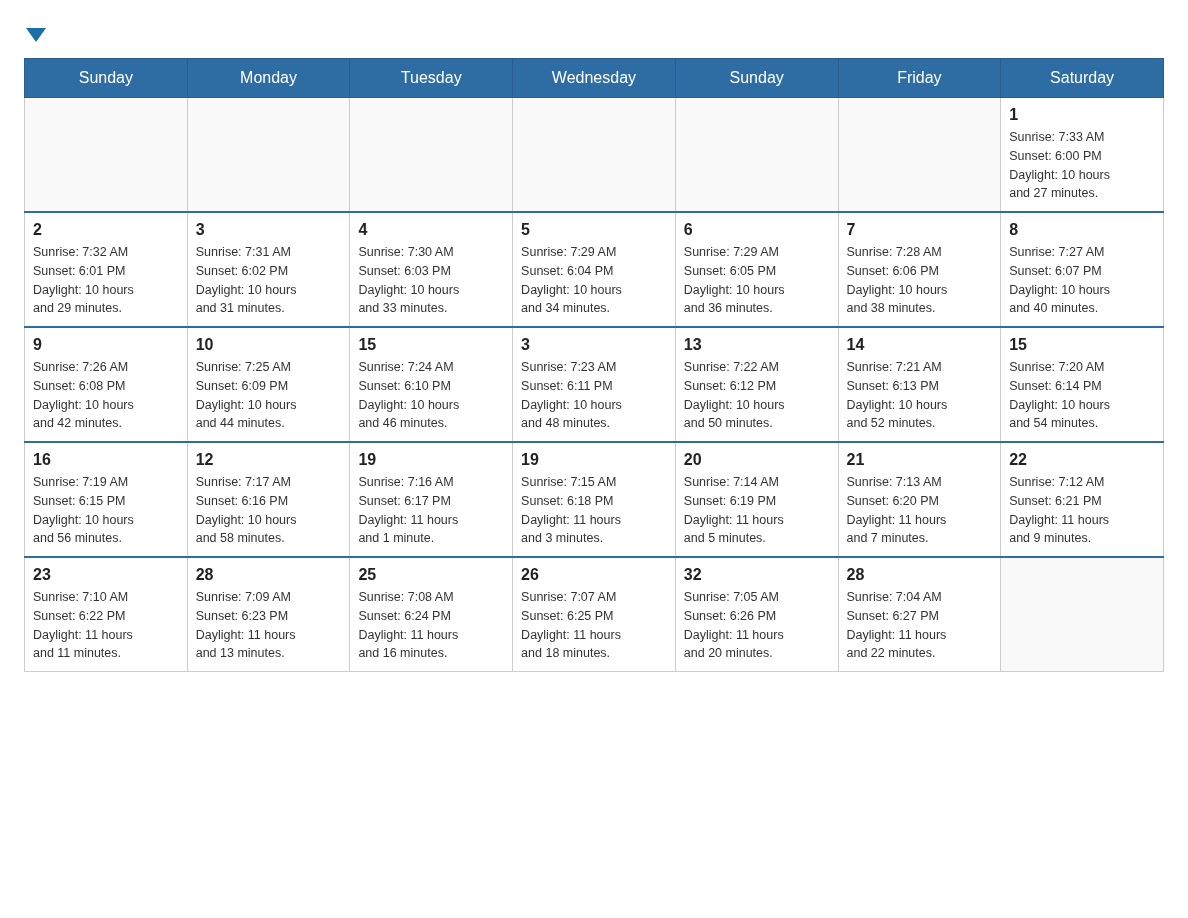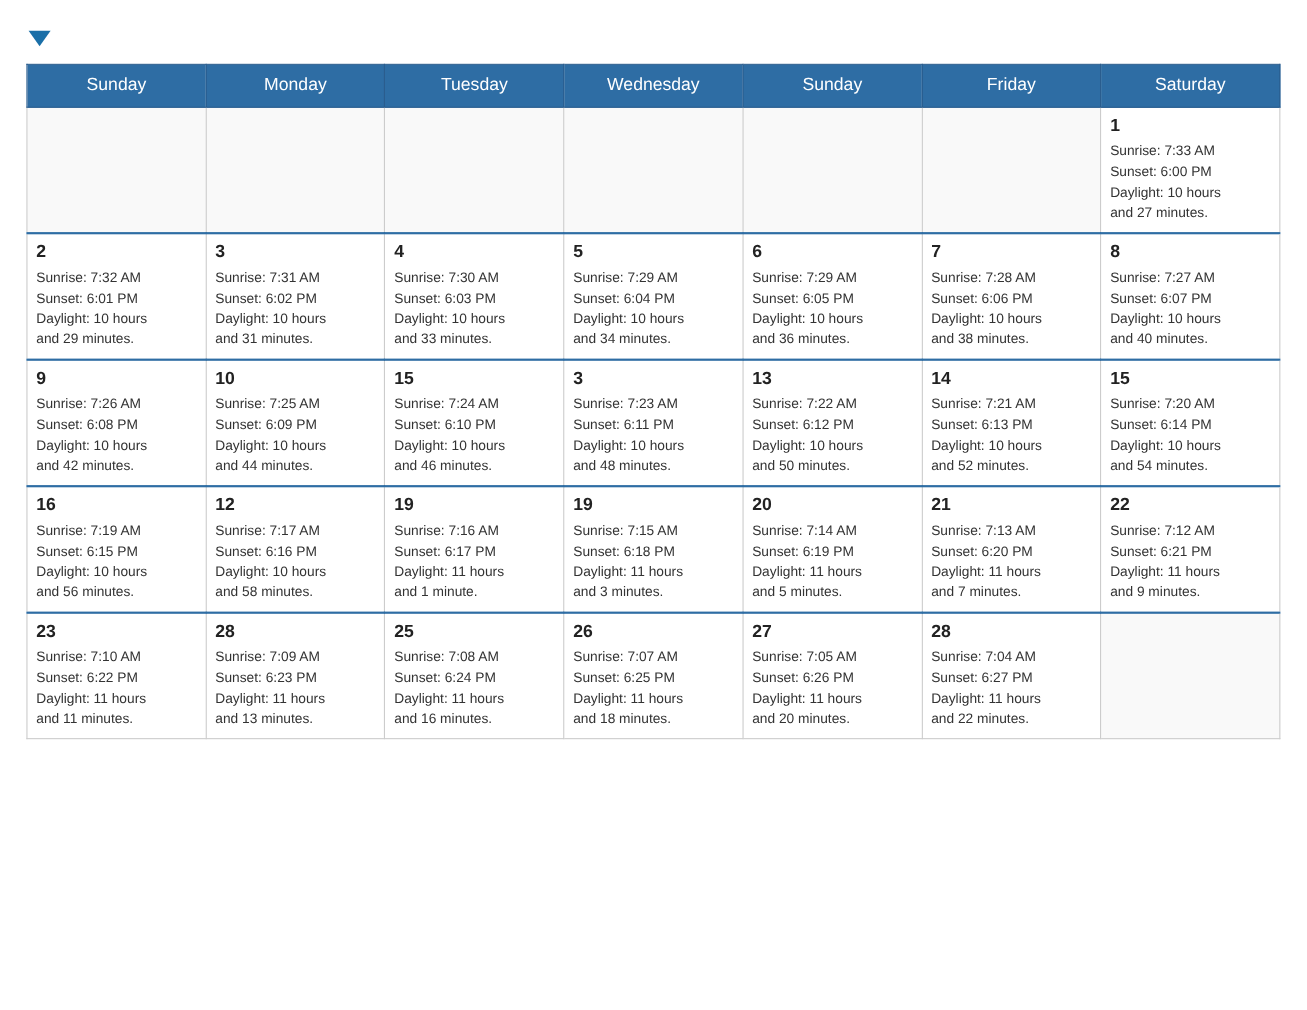--- a/index.html
+++ b/index.html
@@ -245,21 +245,21 @@
         </td>
         <td>
           <span class="day-number">25</span>
           <div class="day-info">Sunrise: 7:08 AM<br>Sunset: 6:24 PM<br>Daylight: 11 hours<br>and 16 minutes.</div>
         </td>
         <td>
           <span class="day-number">26</span>
           <div class="day-info">Sunrise: 7:07 AM<br>Sunset: 6:25 PM<br>Daylight: 11 hours<br>and 18 minutes.</div>
         </td>
         <td>
-          <span class="day-number">27</span>
+          <span class="day-number">32</span>
           <div class="day-info">Sunrise: 7:05 AM<br>Sunset: 6:26 PM<br>Daylight: 11 hours<br>and 20 minutes.</div>
         </td>
         <td>
           <span class="day-number">28</span>
           <div class="day-info">Sunrise: 7:04 AM<br>Sunset: 6:27 PM<br>Daylight: 11 hours<br>and 22 minutes.</div>
         </td>
         <td class="empty-cell"></td>
       </tr>
     </tbody>
 </table>

